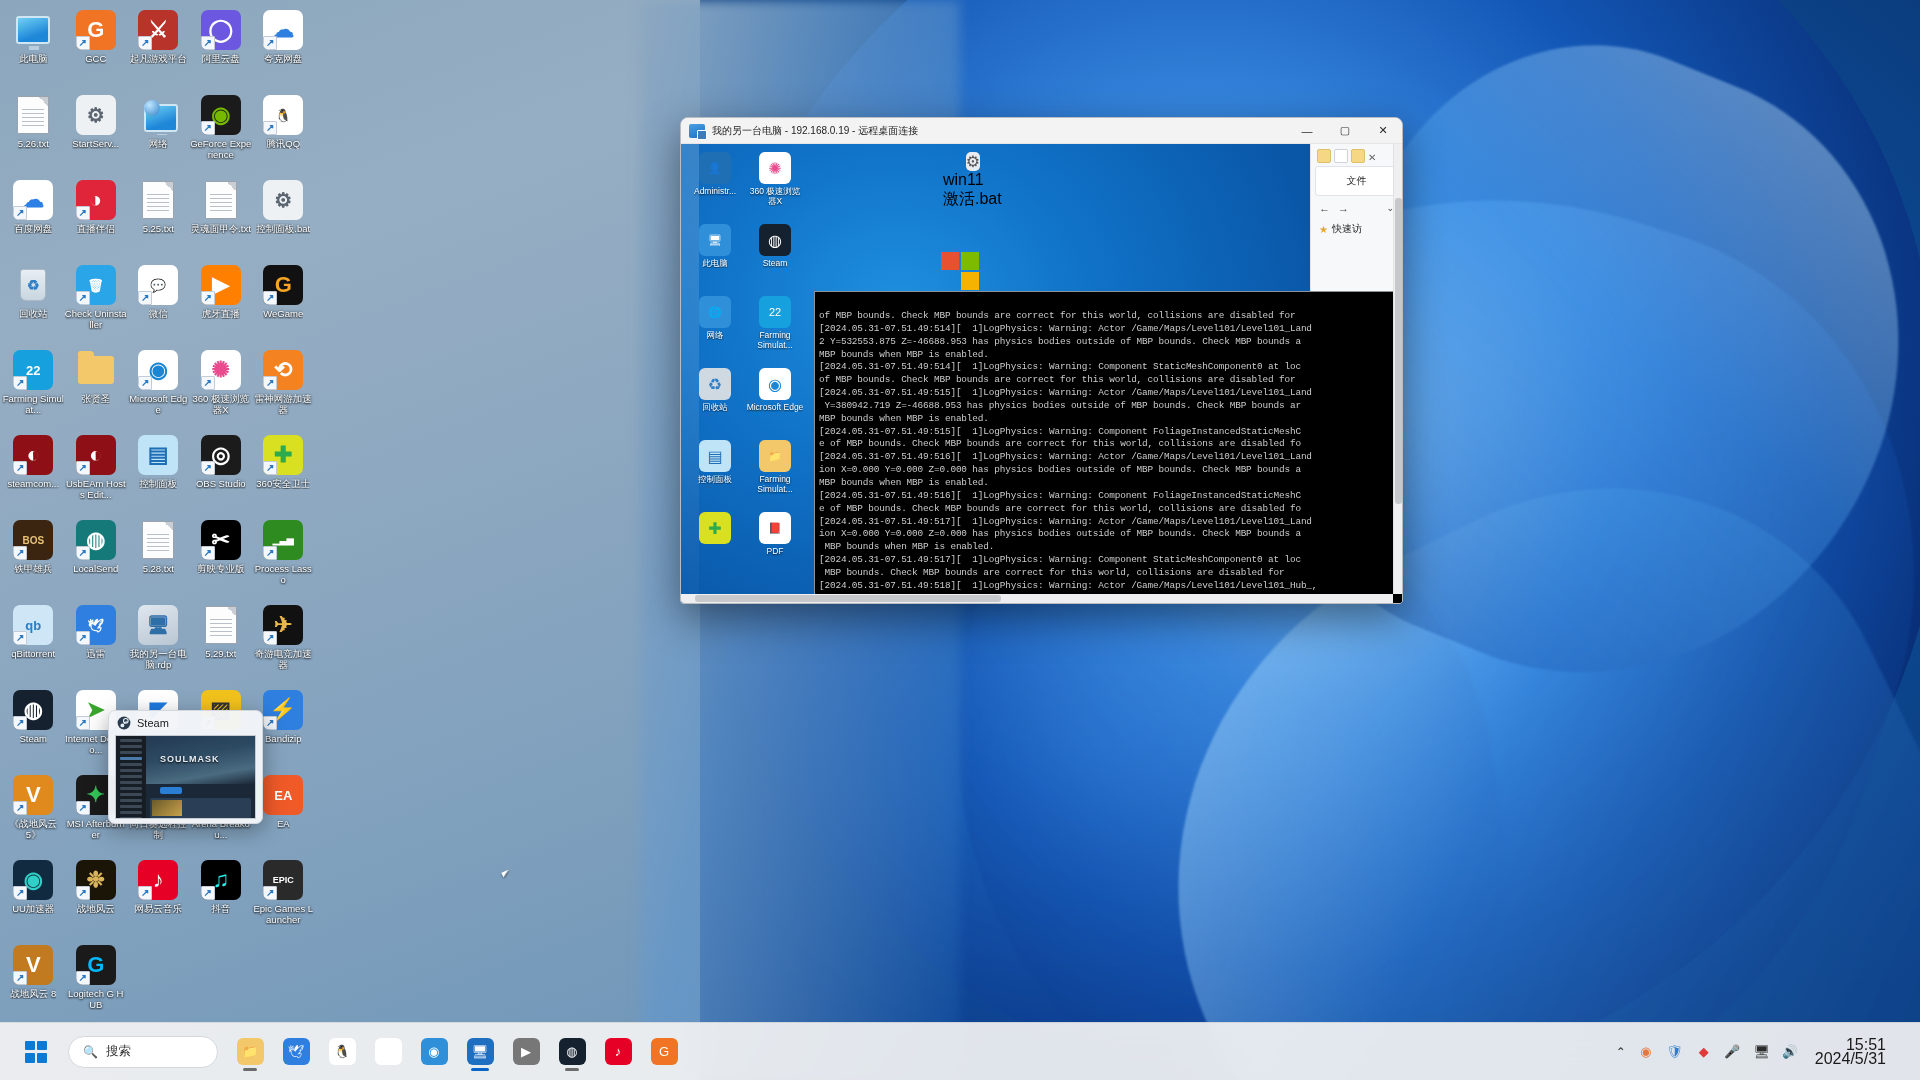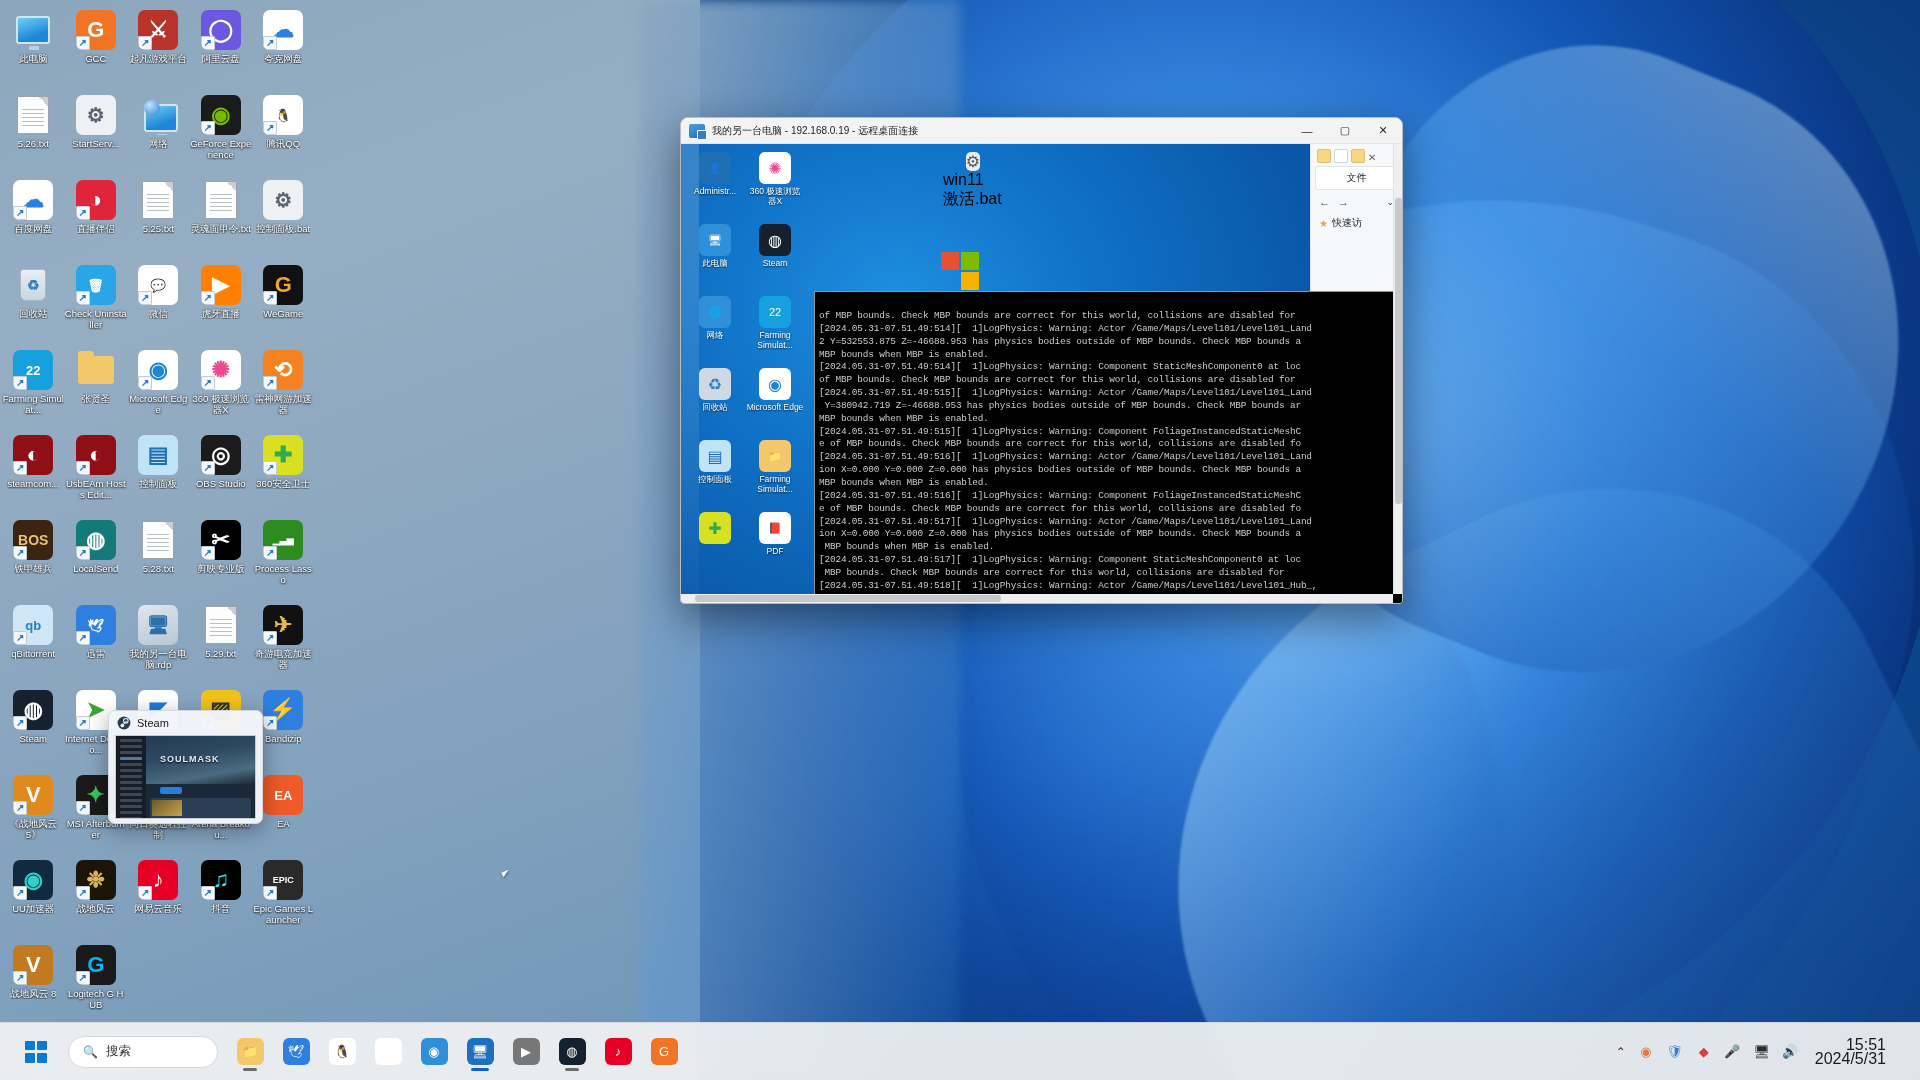--- a/index.html
+++ b/index.html
@@ -239,21 +239,21 @@
   
   #rdp-explorer {
     position:absolute; right:0; top:0; width:92px; bottom:0;
     background:#f7f8fa; border-left:1px solid #dfe2e6;
   }
   #rdp-explorer .tabrow { display:flex; gap:3px; padding:5px 6px 0 6px; align-items:flex-end;}
   #rdp-explorer .tabrow .tb { width:14px; height:14px; background:#f6d884; border:1px solid #dcc06a; border-radius:2px;}
   #rdp-explorer .tabrow .tb.sel { background:#fff; border-color:#cfd4da;}
   #rdp-explorer .tabrow .x { font-size:10px; color:#666; }
   #rdp-explorer .ribbon {
-    margin:3px 4px 0 4px; height:24px; background:#fff; border:1px solid #e0e3e7;
+    margin:3px 4px 0 4px; height:30px; background:#fff; border:1px solid #e0e3e7;
     border-radius:3px; display:flex; align-items:center; justify-content:center;
     font-size:10px; color:#222;
   }
   #rdp-explorer .navrow { display:flex; align-items:center; gap:8px; padding:6px 8px; font-size:11px; color:#444;}
   #rdp-explorer .quick { display:flex; align-items:center; gap:4px; padding:2px 8px; font-size:10px; color:#1a1a1a;}
   #rdp-explorer .quick .star { color:#e8a33d; }
 
   
   #rdp-console {
     position:absolute; left:133px; top:147px; width:590px; height:330px;
@@ -485,21 +485,21 @@
     </div>
     <div class="dicon">
       <div class="glyph" style="background: rgb(27, 27, 27);">◎<div class="shortcut-arrow"></div></div>
       <div class="lbl">OBS Studio</div>
     </div>
     <div class="dicon">
       <div class="glyph" style="background: rgb(217, 224, 33); color: rgb(46, 171, 79);">✚<div class="shortcut-arrow"></div></div>
       <div class="lbl">360安全卫士</div>
     </div>
     <div class="dicon">
-      <div class="glyph" style="background: rgb(59, 36, 16); color: rgb(232, 194, 114); font-size: 14px;">BOS<div class="shortcut-arrow"></div></div>
+      <div class="glyph" style="background: rgb(59, 36, 16); color: rgb(232, 194, 114); font-size: 10px;">BOS<div class="shortcut-arrow"></div></div>
       <div class="lbl">铁甲雄兵</div>
     </div>
     <div class="dicon">
       <div class="glyph" style="background: rgb(21, 121, 122);">◍<div class="shortcut-arrow"></div></div>
       <div class="lbl">LocalSend</div>
     </div>
     <div class="dicon">
       <div class="glyph">
         <div class="art-doc"></div>
       </div>

